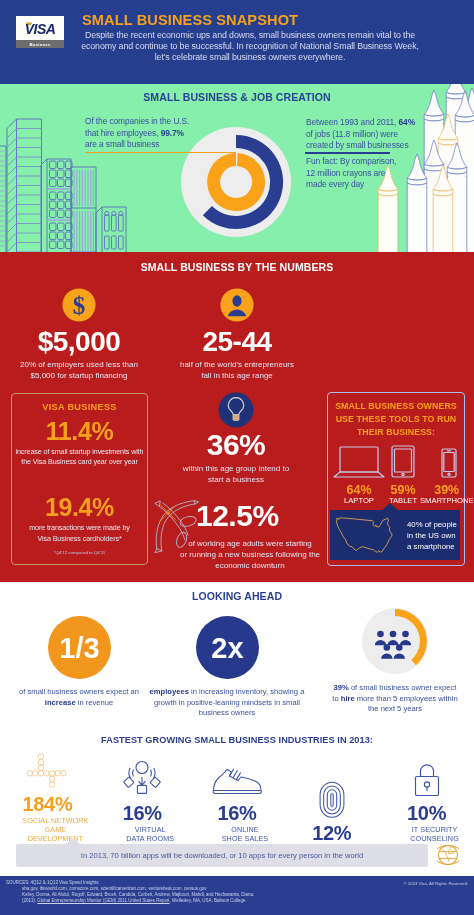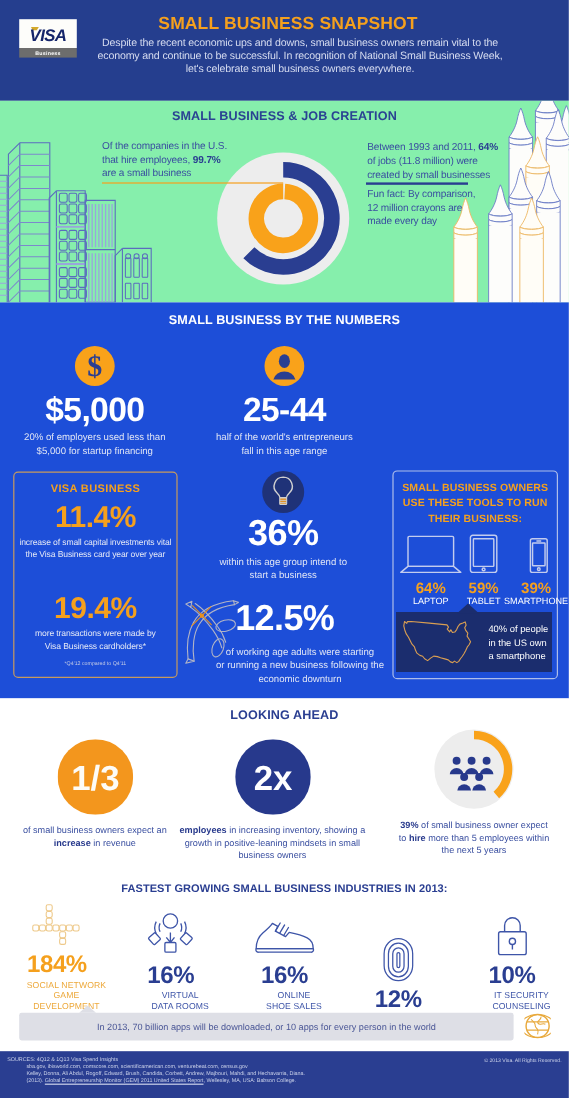--- a/index.html
+++ b/index.html
@@ -6,38 +6,38 @@
   html,body { width:474px; height:915px; }
   body { font-family:"Liberation Sans", sans-serif; background:#fff; overflow:hidden; -webkit-font-smoothing:antialiased; }
   .page { position:relative; width:474px; height:915px; background:#fff; }
 
   
   .header { position:absolute; left:0; top:0; width:474px; height:84px; background:#253E8E; }
   .visa-logo { position:absolute; left:16px; top:16px; width:48px; height:32px; }
   .visa-card { width:48px; height:24px; background:#fdfdfa; display:flex; align-items:center; justify-content:center; overflow:hidden; }
   .visa-band { width:48px; height:8px; background:#6d6d6d; display:flex; align-items:center; justify-content:center; }
   .visa-band span { font-size:4.4px; font-weight:bold; color:#fff; letter-spacing:0.2px; }
-  .hdr-title { position:absolute; left:82px; top:12px; width:316px; text-align:center; color:#F5A01D; font-size:14.6px; font-weight:bold; letter-spacing:0.1px; }
+  .hdr-title { position:absolute; left:82px; top:12px; width:316px; text-align:left; color:#F5A01D; font-size:14.6px; font-weight:bold; letter-spacing:0.1px; }
   .hdr-sub { position:absolute; left:52px; top:30px; width:396px; text-align:center; color:#D6DCF0; font-size:8.85px; line-height:11.2px; white-space:nowrap; letter-spacing:-0.12px;}
 
   
   .sec1 { position:absolute; left:0; top:84px; width:474px; height:168px; background:#86efac; overflow:hidden; }
   .sec1 h2 { position:absolute; left:0; top:7px; width:474px; text-align:center; font-size:10.5px; font-weight:bold; color:#2A4392; letter-spacing:0.1px; }
   .s1-bldgs { position:absolute; left:0; top:0; }
   .s1-crayons { position:absolute; right:0; top:0; }
   .s1-donut { position:absolute; left:178px; top:40px; }
   .s1-left { position:absolute; left:85px; top:32px; width:155px; font-size:8.4px; line-height:11.6px; color:#3A4FA0; letter-spacing:-0.1px; white-space:nowrap;}
   .s1-left b, .s1-r1 b { color:#2A3E91; font-weight:bold; }
   .s1-leftline { position:absolute; left:85px; top:67.5px; width:151px; height:1.4px; background:#F5A01D; }
   .s1-r1 { position:absolute; left:306px; top:33px; width:140px; font-size:8.4px; line-height:11.6px; color:#3A4FA0; letter-spacing:-0.1px; white-space:nowrap;}
   .s1-rline { position:absolute; left:305px; top:68px; width:85px; height:1.7px; background:#2A3E91; }
   .s1-r2 { position:absolute; left:306px; top:72px; width:140px; font-size:8.4px; line-height:11.6px; color:#3A4FA0; letter-spacing:-0.1px; white-space:nowrap;}
 
   
-  .sec2 { position:absolute; left:0; top:252px; width:474px; height:330px; background:#1d4ed8; }
+  .sec2 { position:absolute; left:0; top:252px; width:474px; height:330px; background:#b91c1c; }
   .sec2 h2 { position:absolute; left:0; top:9px; width:474px; text-align:center; font-size:10.5px; font-weight:bold; color:#fff; letter-spacing:0.1px;}
   .s2stat { position:absolute; text-align:center; }
   .s2icon { display:block; margin:0 auto; }
   .s2big { font-size:28px; font-weight:bold; color:#fff; line-height:30px; margin-top:5px; letter-spacing:-0.5px;}
   .s2cap { font-size:8px; line-height:11px; color:#E0E5F5; margin-top:2px; }
 
   .visabox { position:absolute; left:11px; top:141px; width:137px; height:172px; border:1.2px solid #C79A5E; border-radius:4px; text-align:center; }
   .vb-title { font-size:9.2px; font-weight:bold; color:#F5A01D; letter-spacing:0.3px; margin-top:8px; }
   .vb-big { font-size:25px; font-weight:bold; color:#F5A01D; letter-spacing:-0.4px; margin-top:6px; line-height:27px;}
   .vb-big2 { margin-top:27px; }
@@ -305,21 +305,21 @@
         <path d="M7.8 28.3 a9.4 8.4 0 0 1 18.4 0 Z" fill="#2A3E91"></path>
       </svg>
       <div class="s2big">25-44</div>
       <div class="s2cap"><span>half of the world's entrepreneurs</span><br><span>fall in this age range</span></div>
     </div>
 
 
     <div class="visabox">
       <div class="vb-title">VISA BUSINESS</div>
       <div class="vb-big">11.4%</div>
-      <div class="vb-cap"><span>increase of small capital investments vital</span><br><span>the Visa Business card year over year</span></div>
+      <div class="vb-cap"><span>increase of small startup investments with</span><br><span>the Visa Business card year over year</span></div>
       <div class="vb-big vb-big2">19.4%</div>
       <div class="vb-cap"><span>more transactions were made by</span><br><span>Visa Business cardholders*</span></div>
       <div class="vb-note">*Q4'12 compared to Q4'11</div>
     </div>
 
     <svg class="bulb" width="36" height="36" viewBox="0 0 36 36">
       <circle cx="18" cy="18" r="17.5" fill="#1F3278"></circle>
       <path d="M18 5.6 a7.6 7.6 0 0 0 -5.1 13.2 c1.5 1.4 2.2 2.6 2.4 4.0 h5.4 c0.2-1.4 0.9-2.6 2.4-4.0 A7.6 7.6 0 0 0 18 5.6 Z" fill="none" stroke="#CFCFCF" stroke-width="1.2"></path>
       <rect x="15.1" y="23.0" width="5.8" height="5.3" rx="0.6" fill="#E0912A" stroke="#CFCFCF" stroke-width="0.9"></rect>
       <path d="M15.1 25.0 h5.8 M15.1 26.8 h5.8" stroke="#CFCFCF" stroke-width="0.7"></path>

